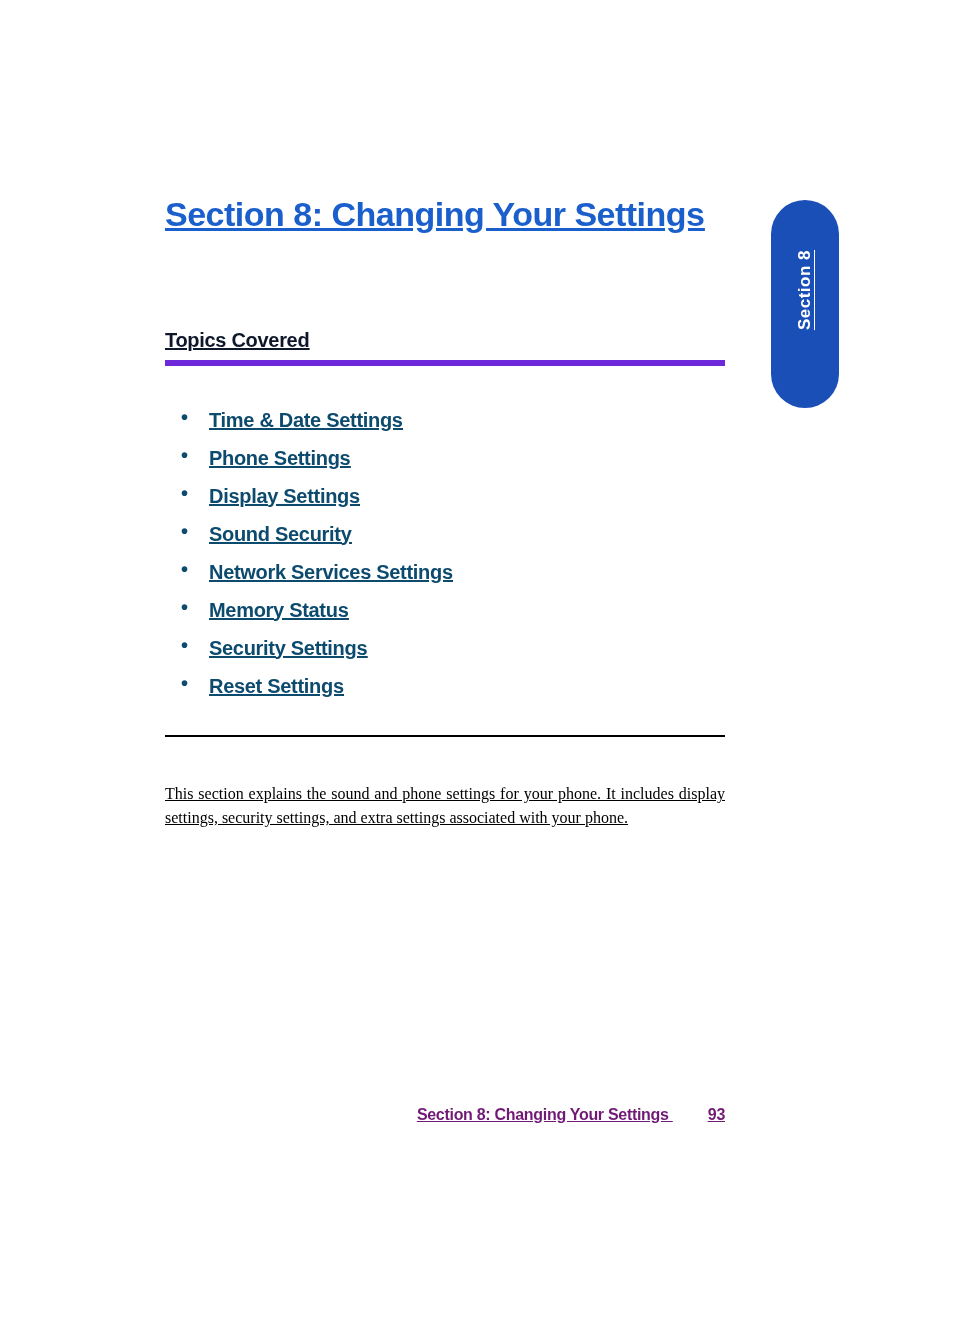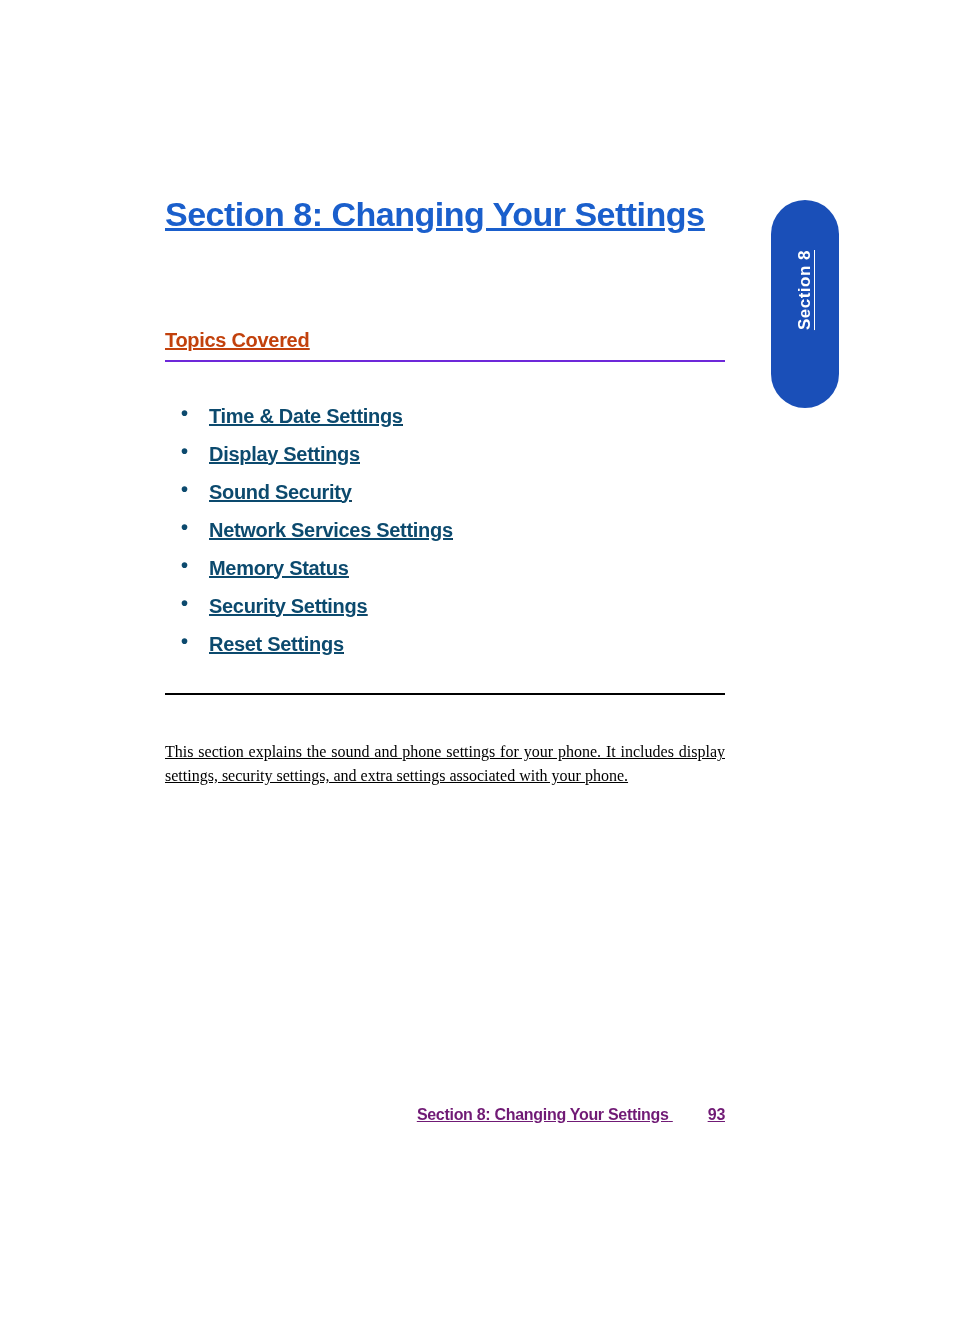--- a/index.html
+++ b/index.html
@@ -26,23 +26,23 @@
       font-weight: bold;
       font-size: 34px;
       color: #1a5fcc;
       letter-spacing: -0.5px;
       margin-bottom: 95px;
     }
     .subheading {
       font-family: Arial, Helvetica, sans-serif;
       font-weight: bold;
       font-size: 20px;
-      color: #c2410c;
+      color: #0f172a;
       padding-bottom: 8px;
-      border-bottom: 2px solid #6d28d9;
+      border-bottom: 6px solid #6d28d9;
       letter-spacing: -0.3px;
     }
     .topics-list {
       list-style: none;
       margin-top: 35px;
       margin-bottom: 30px;
     }
     .topics-list li {
       font-family: Arial, Helvetica, sans-serif;
       font-weight: bold;
@@ -113,20 +113,21 @@
     }
   </style>
 </head>
 <body>
 
 <div class="page-content">
   <h1 class="section-title">Section 8: Changing Your Settings</h1>
   <h2 class="subheading">Topics Covered</h2>
   <ul class="topics-list">
     <li>Time &amp; Date Settings</li>
+    <li>Phone Settings</li>
     <li>Display Settings</li>
     <li>Sound Security</li>
     <li>Network Services Settings</li>
     <li>Memory Status</li>
     <li>Security Settings</li>
     <li>Reset Settings</li>
   </ul>
   <hr class="divider">
   <p class="body-text">This section explains the sound and phone settings for your phone. It includes display settings, security settings, and extra settings associated with your phone.</p>
 </div>

